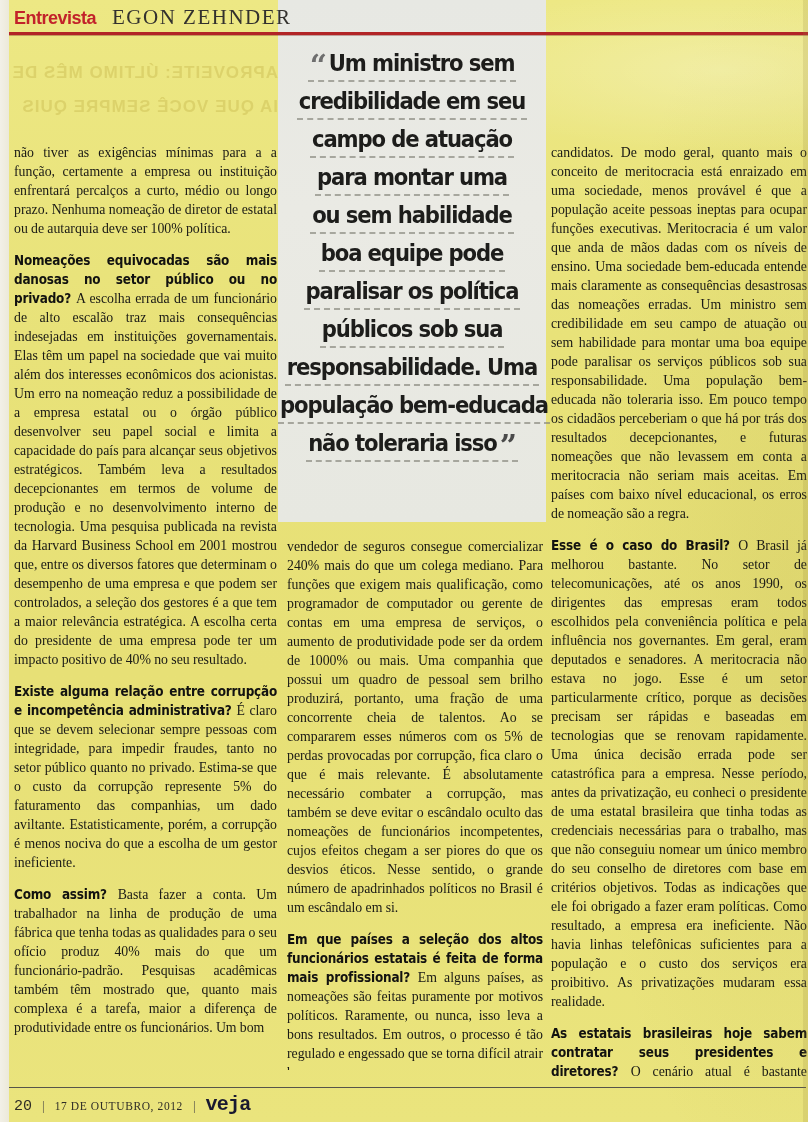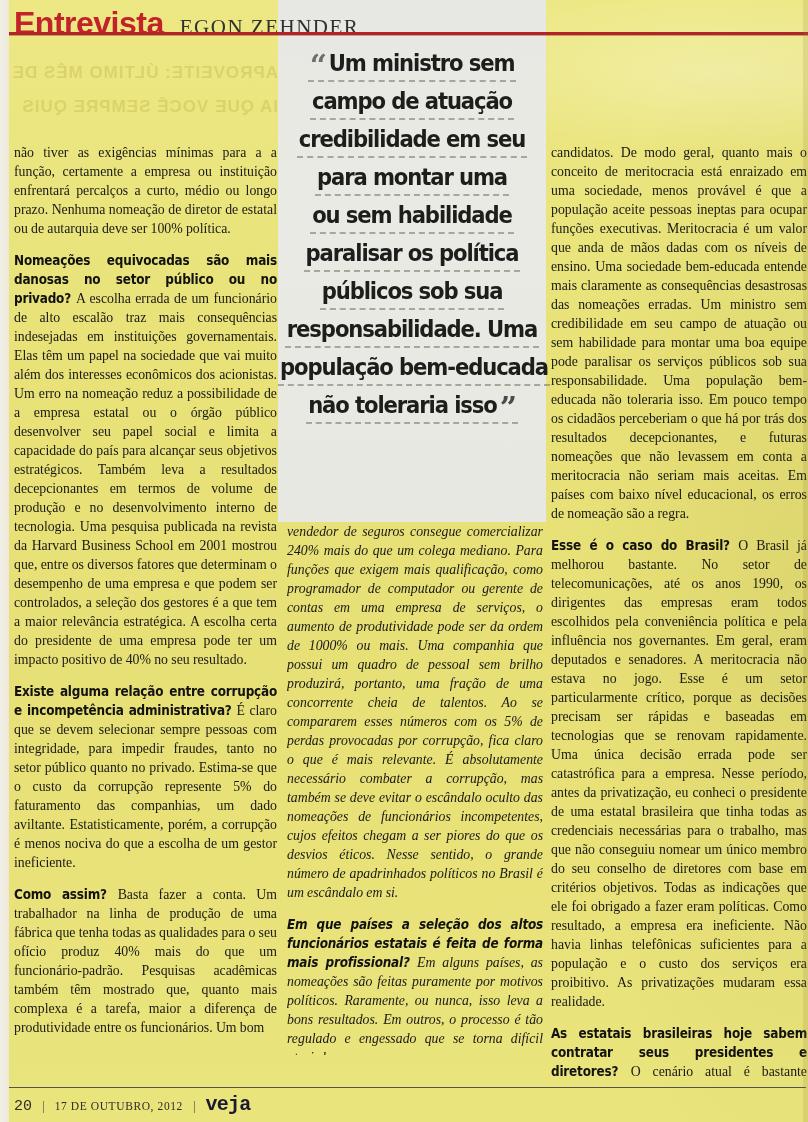--- a/index.html
+++ b/index.html
@@ -37,31 +37,31 @@
     font-family:"DejaVu Sans Condensed","Liberation Sans",sans-serif;
     font-weight:bold;font-size:23.5px;line-height:26px;letter-spacing:-1.1px;
     color:#1d1d1b;white-space:nowrap;
   }
   .qmark{font-family:"DejaVu Serif",serif;font-weight:bold;font-size:30px;line-height:10px;position:relative;top:5px;}
   .qmark.open{color:#6e6e6e;margin-right:3px;}
   .qmark.close{color:#4a4a4a;margin-left:3px;}
 
   
   .header{position:absolute;left:14px;top:5px;height:28px;white-space:nowrap;}
-  .section{font-family:"Liberation Sans",sans-serif;font-weight:bold;font-size:32px;color:#c2222a;letter-spacing:-0.5px;}
+  .section{font-family:"Liberation Sans",sans-serif;font-weight:bold;font-size:18px;color:#c2222a;letter-spacing:-0.5px;}
   .interviewee{font-family:Liberation Serif, serif;font-size:21px;color:#33312e;letter-spacing:1.5px;margin-left:12px;}
   .rule{position:absolute;left:8px;top:32px;width:800px;height:3px;background:#b22426;box-shadow:0 1px 0 rgba(120,20,20,.35);}
 
   
   .col{position:absolute;overflow:hidden;color:#191915;
     font-size:13.8px;line-height:19px;word-spacing:-0.2px;}
   .col p{margin:0 0 13px 0;text-align:justify;}
   .col p:first-child{margin-top:17px;}
   .col-left{left:14px;top:126px;width:263px;height:956px;}
-  .col-center{left:287px;top:505px;width:256px;height:550px;font-style:italic;}
+  .col-center{left:287px;top:520px;width:256px;height:550px;}
   .col-right{left:551px;top:126px;width:256px;height:956px;}
   .q{font-family:"DejaVu Sans Condensed","Liberation Sans",sans-serif;font-weight:bold;
      font-size:13.4px;letter-spacing:-0.2px;color:#121210;}
 
   
   .footer-rule{position:absolute;left:8px;top:1087px;width:798px;height:1px;background:#56544a;}
   .footer{position:absolute;left:14px;top:1093px;white-space:nowrap;color:#2e2c26;}
   .footer .pageno{font-size:15px;font-family:Liberation Mono, monospace;}
   .footer .sep{color:#55524a;margin:0 6px;font-size:13px;}
   .footer .date{font-size:11.5px;letter-spacing:.6px;}
@@ -74,24 +74,25 @@
 <div class="page">
 
   <div class="ghost">
     <div>APROVEITE: ÚLTIMO MÊS DE IPI REDUZIDO</div>
     <div>IA QUE VOCÊ SEMPRE QUIS</div>
   </div>
 
   <div class="quotebox">
     <div class="quote-lines" id="quote-lines">
         <div class="qline"><span class="qmark open">“</span>Um ministro sem</div>
+        <div class="qline">credibilidade em seu</div>
         <div class="qline">campo de atuação</div>
-        <div class="qline">credibilidade em seu</div>
         <div class="qline">para montar uma</div>
         <div class="qline">ou sem habilidade</div>
+        <div class="qline">boa equipe pode</div>
         <div class="qline">paralisar os política</div>
         <div class="qline">públicos sob sua</div>
         <div class="qline">responsabilidade. Uma</div>
         <div class="qline">população bem-educada</div>
         <div class="qline">não toleraria isso<span class="qmark close">”</span></div>
       </div>
   </div>
 
   <div class="header">
     <span class="section">Entrevista</span>

